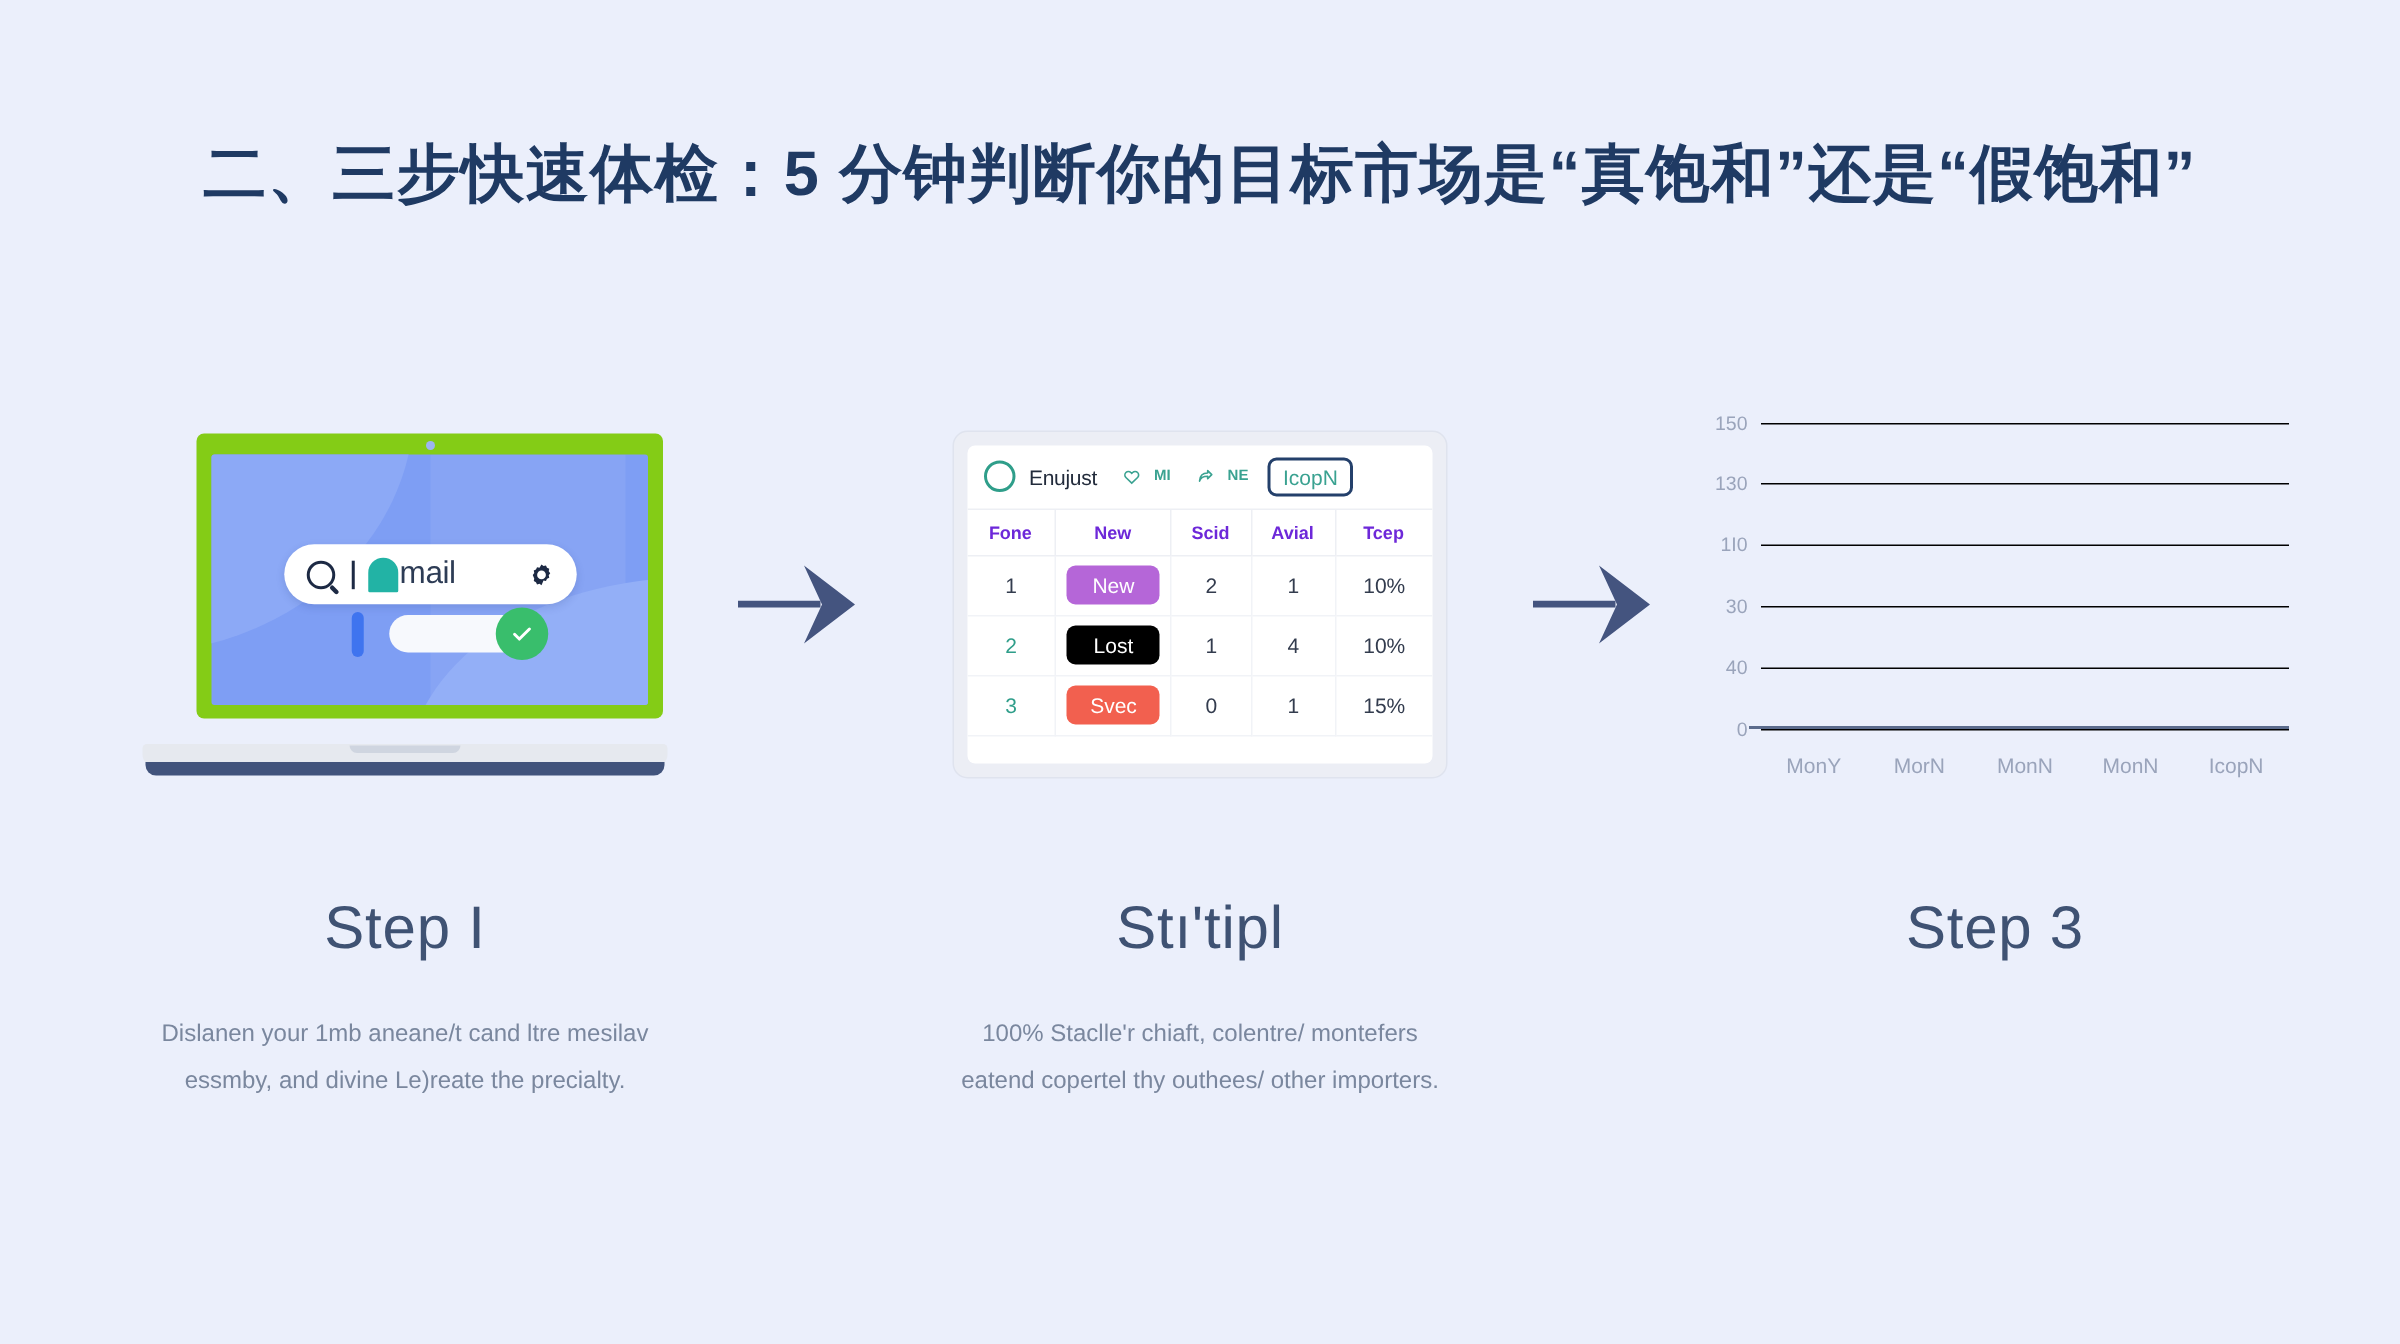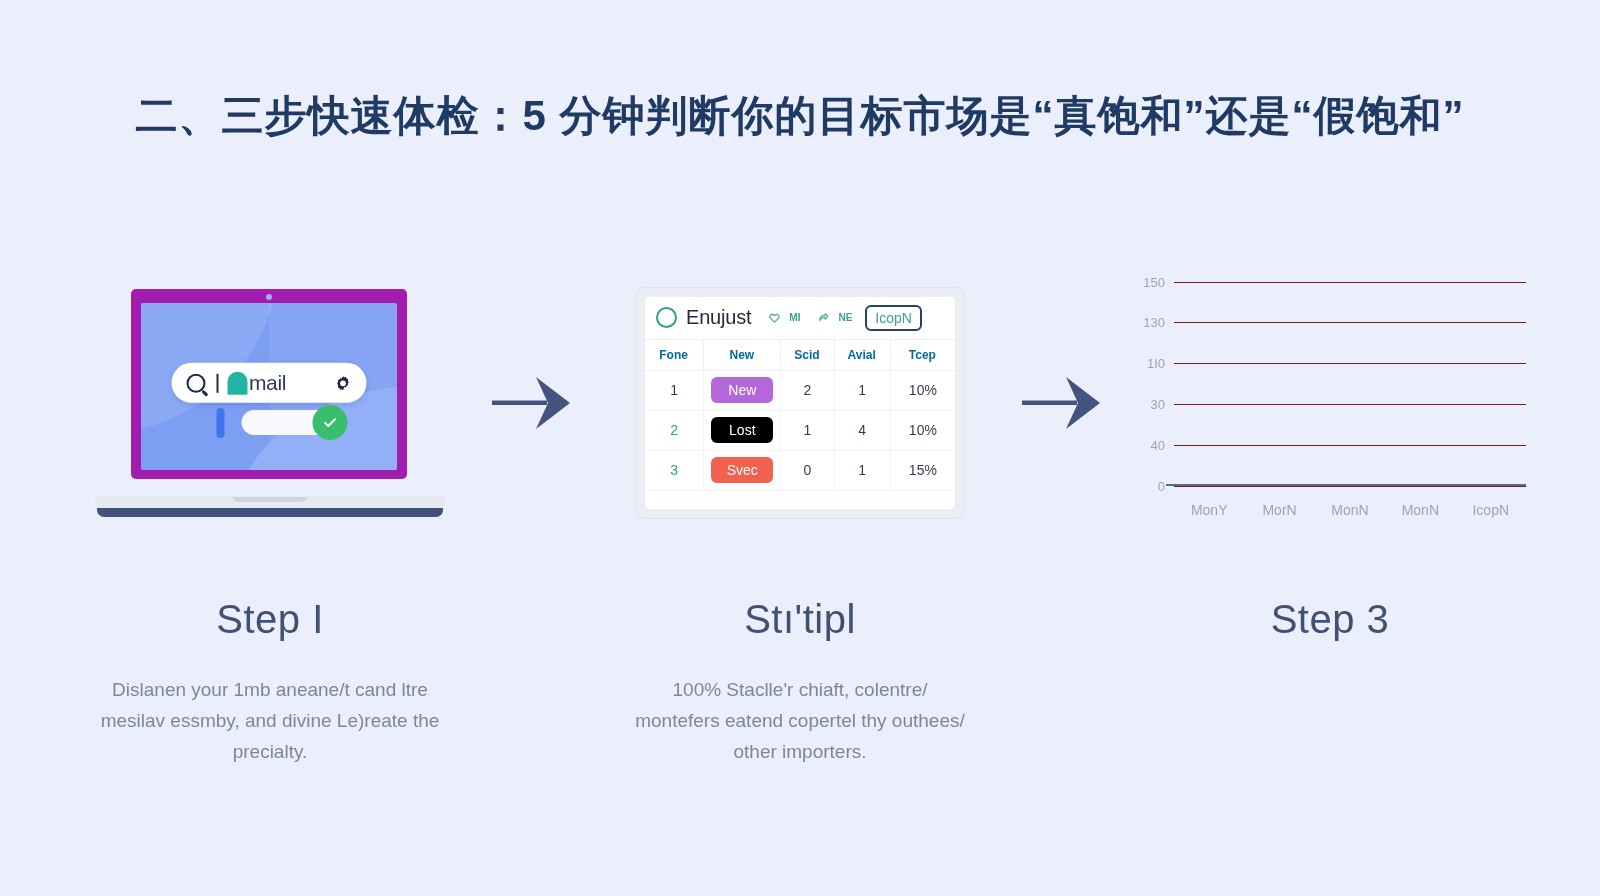--- a/index.html
+++ b/index.html
@@ -58,21 +58,21 @@
     margin-top: 62px;
     font-size: 40px;
     font-weight: 400;
     color: #3f5273;
     letter-spacing: 0.5px;
   }
   .step-desc {
     margin-top: 32px;
     width: 340px;
     text-align: center;
-    font-size: 19px;
+    font-size: 16px;
     line-height: 31px;
     color: #7a879e;
   }
 
   
   .arrow {
     width: 95px;
     height: 265px;
     display: flex;
     align-items: center;
@@ -84,23 +84,23 @@
   
   .laptop {
     position: relative;
     width: 350px;
     height: 228px;
   }
   .laptop-lid {
     position: absolute;
     left: 36px;
     top: 0;
-    width: 276px;
+    width: 311px;
     height: 190px;
-    background: #a21caf;
+    background: #84cc16;
     border-radius: 5px;
     box-sizing: border-box;
     padding: 14px 10px 9px 10px;
   }
   .laptop-cam {
     position: absolute;
     top: 5px;
     left: 50%;
     margin-left: -3px;
     width: 6px;
@@ -284,21 +284,21 @@
     border-bottom: 1px solid #edeff4;
     flex: 0 0 auto;
   }
   .head-circle {
     width: 17px; height: 17px;
     border: 2px solid #2f9e8a;
     border-radius: 50%;
     flex: 0 0 auto;
   }
   .head-title {
-    font-size: 20px;
+    font-size: 14px;
     color: #222b3b;
     margin-left: 9px;
     letter-spacing: -0.2px;
   }
   .head-act {
     display: flex;
     align-items: center;
     margin-left: 17px;
     color: #3aa291;
     font-size: 10px;
@@ -317,21 +317,21 @@
     flex: 0 0 auto;
   }
   table.mini {
     width: 100%;
     border-collapse: collapse;
     table-layout: fixed;
   }
   table.mini th {
     font-size: 12px;
     font-weight: 700;
-    color: #0369a1;
+    color: #6d28d9;
     padding: 8px 1px 8px 0;
     border-bottom: 1px solid #edeff4;
     border-right: 1px solid #edeff4;
   }
   table.mini td {
     font-size: 14px;
     color: #333c4e;
     text-align: center;
     padding: 5px 2px;
     border-bottom: 1px solid #f1f3f7;
@@ -360,21 +360,21 @@
     position: absolute;
     left: 44px;
     top: 8px;
     right: 4px;
     bottom: 46px;
   }
   .gridline {
     position: absolute;
     left: 0; right: 0;
     height: 1px;
-    background: #7f1d1d;
+    background: #000000;
   }
   .ytick {
     position: absolute;
     right: 100%;
     margin-right: 9px;
     transform: translateY(-50%);
     font-size: 13px;
     color: #9aa4bb;
     white-space: nowrap;
   }

